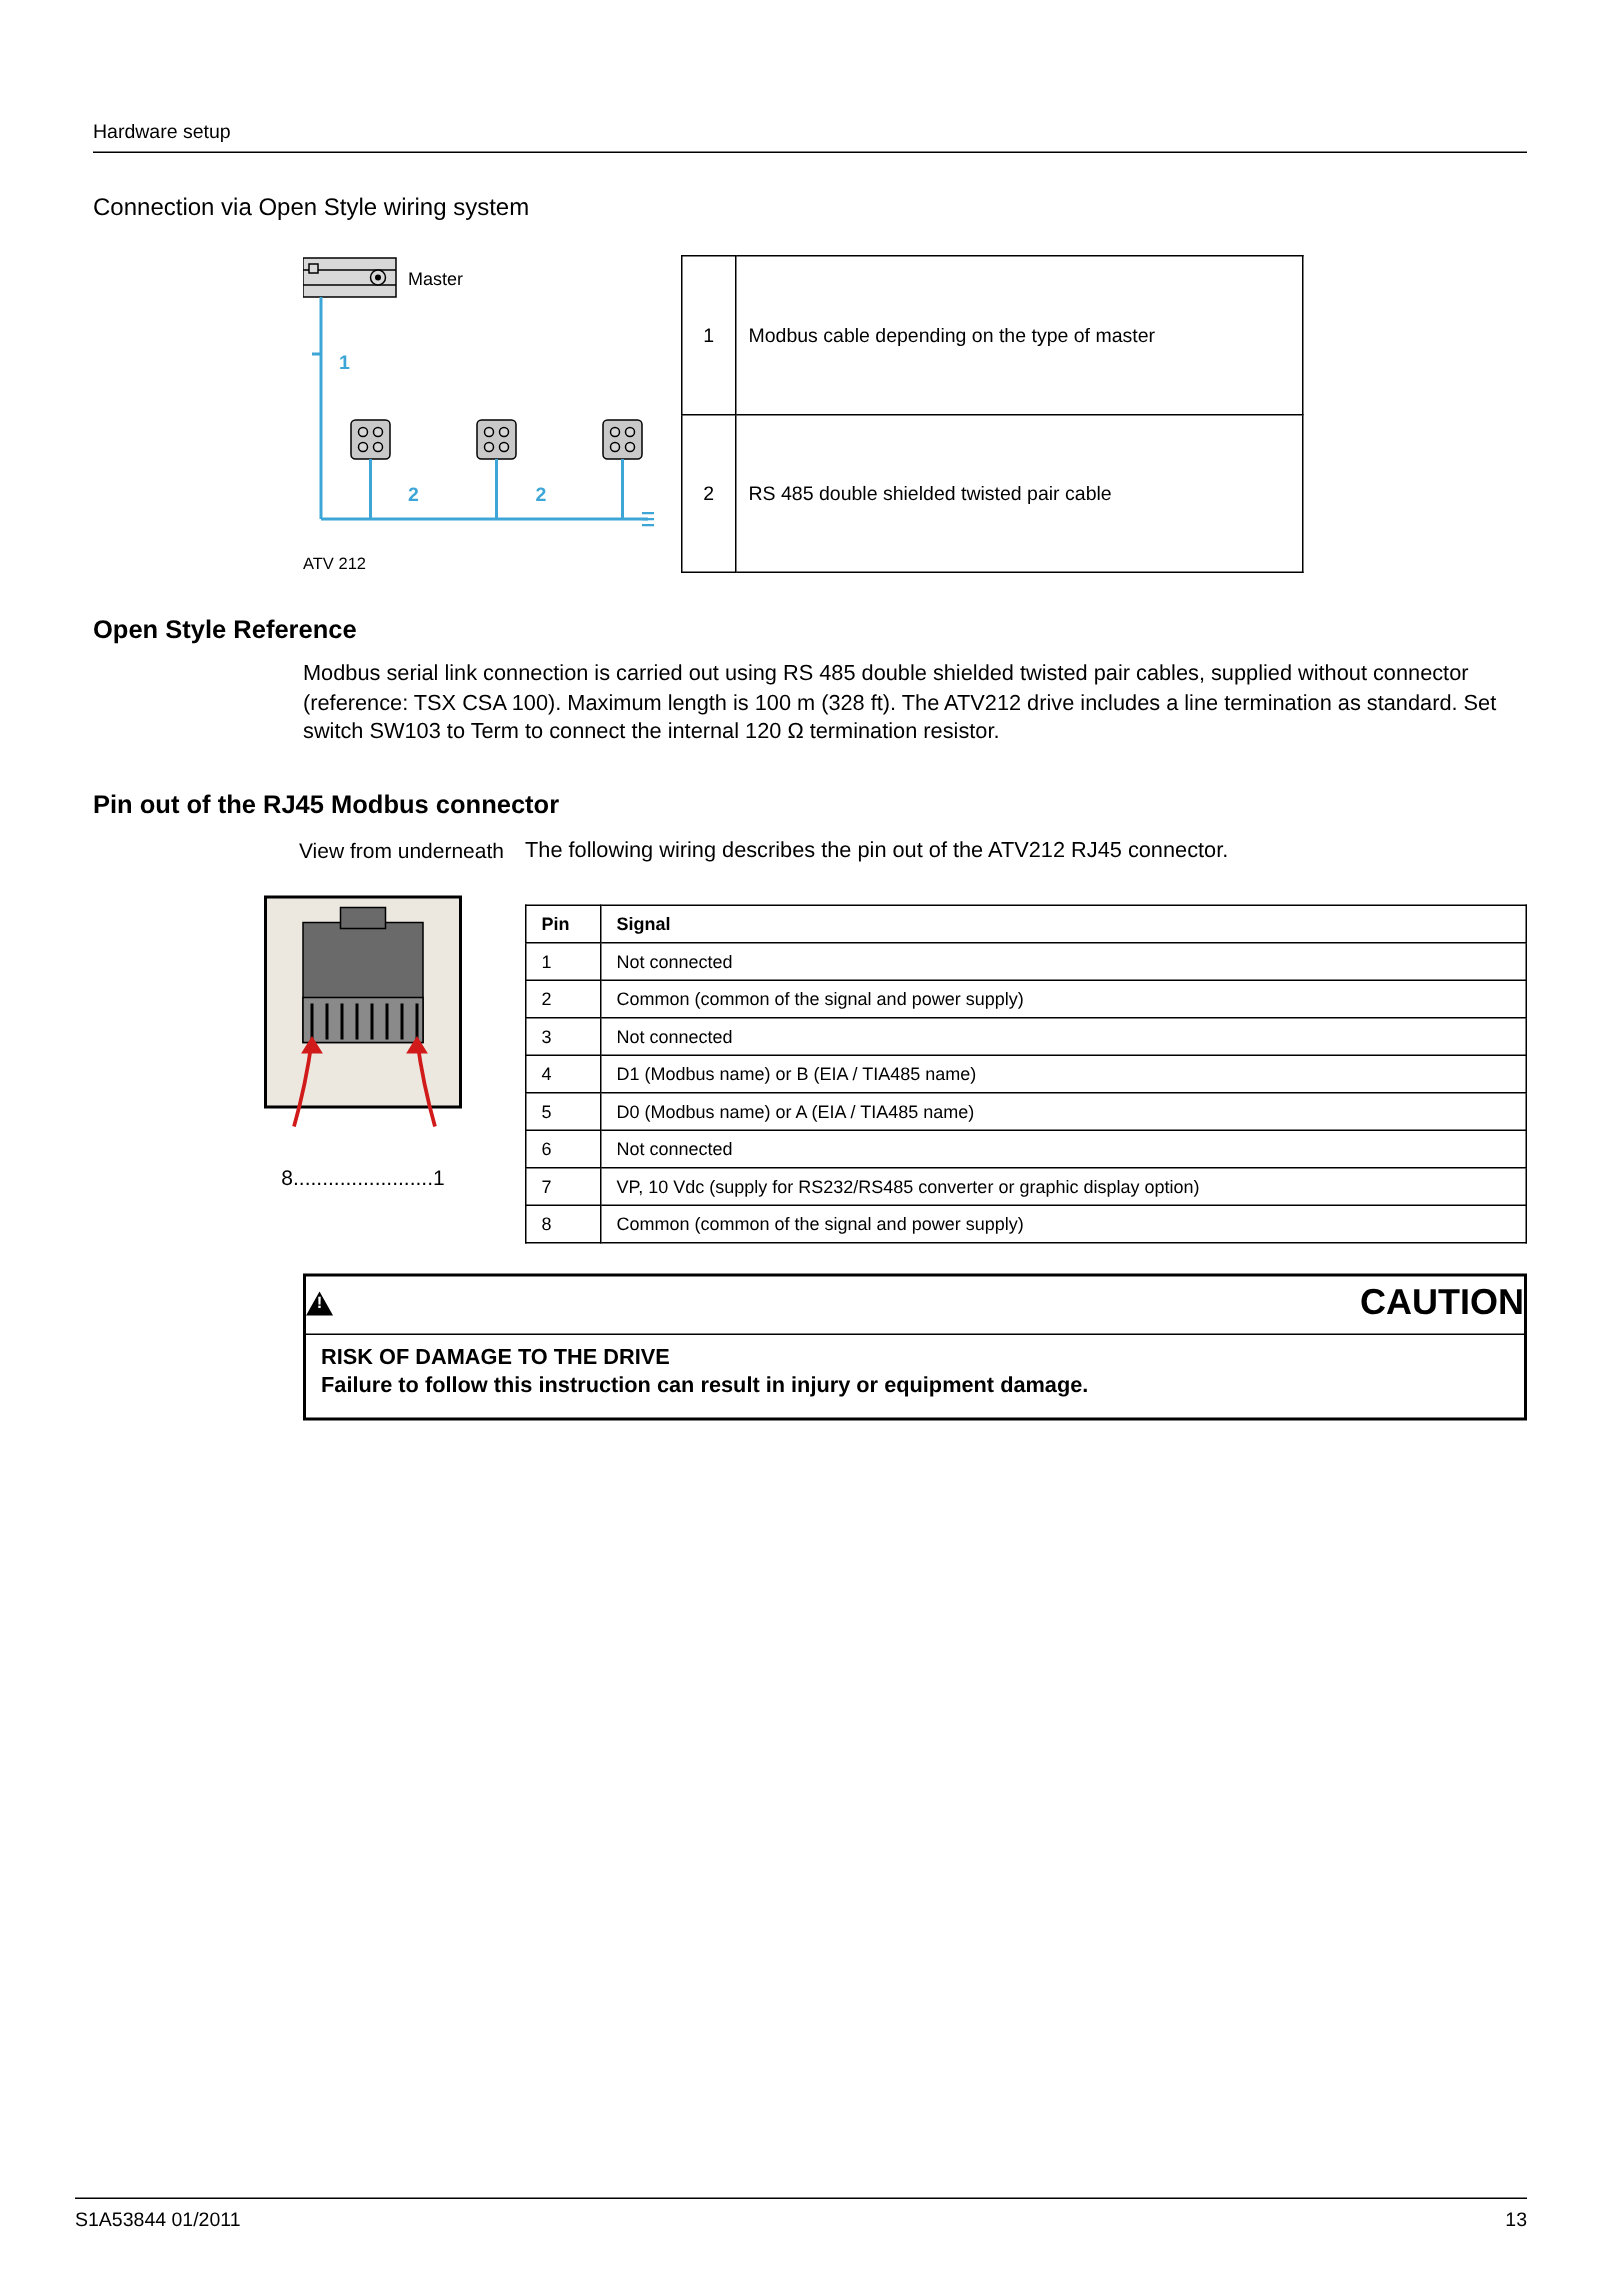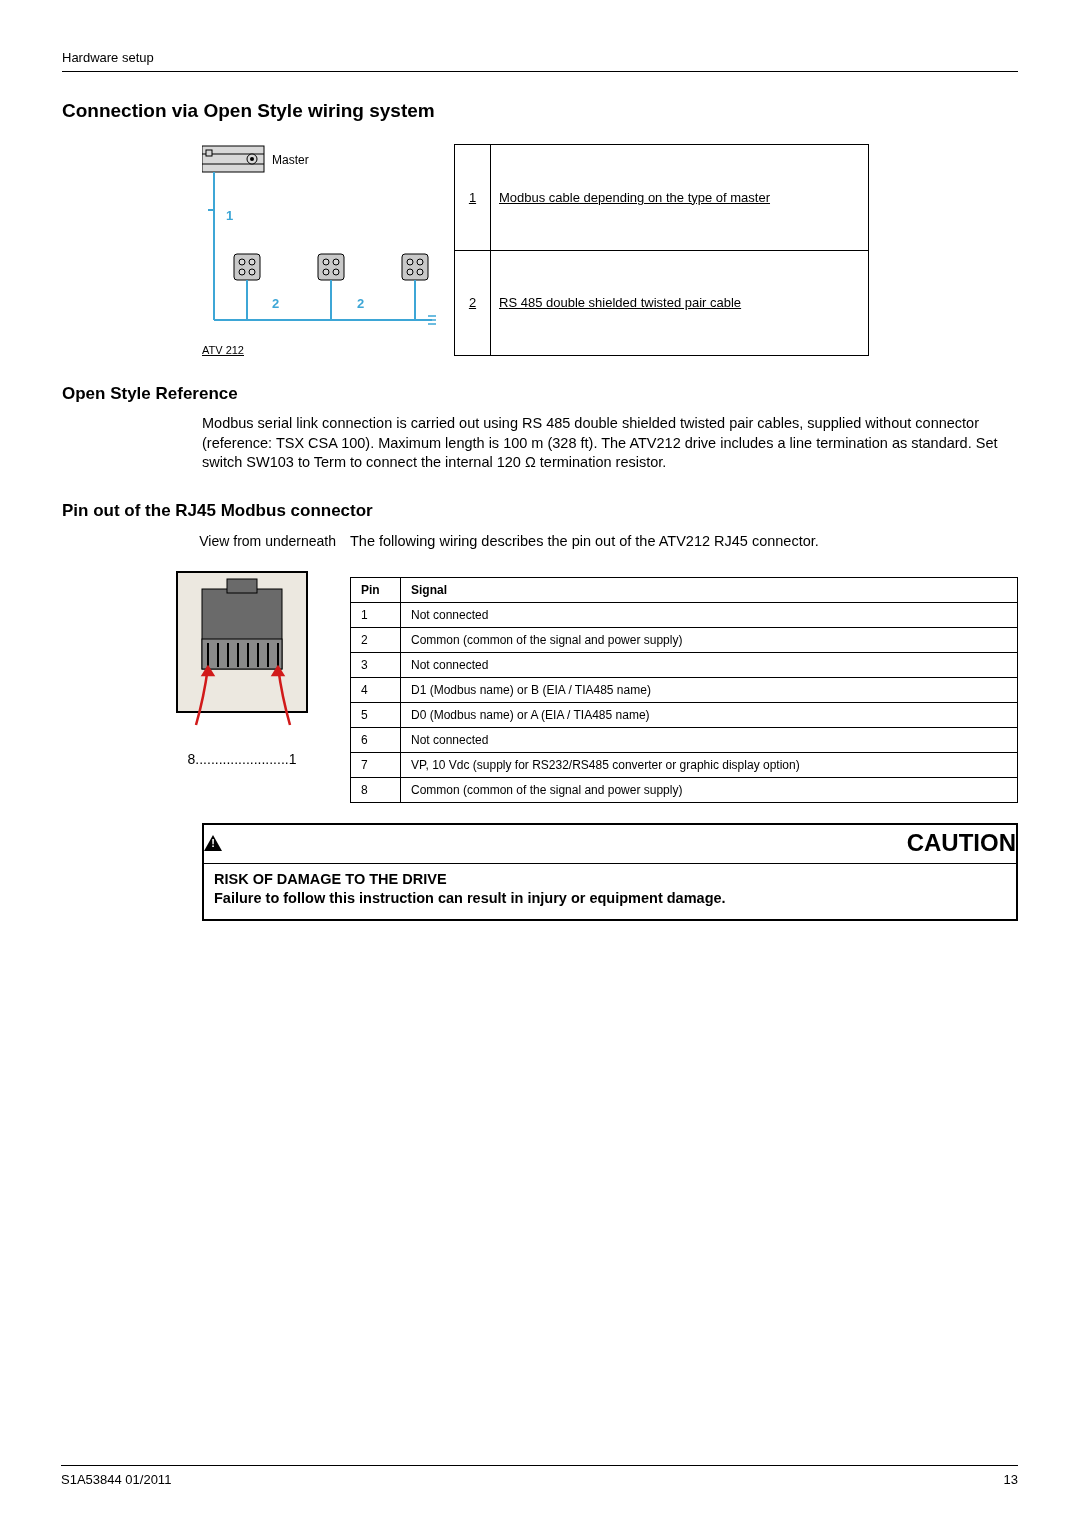--- a/index.html
+++ b/index.html
@@ -5,45 +5,44 @@
   * { box-sizing: border-box; }
   body {
     margin: 0;
     padding: 0;
     font-family: Arial, Helvetica, sans-serif;
     background: #fff;
     color: #000;
     width: 1080px;
   }
   .page {
-    padding: 50px 62px 40px 62px;
+    padding: 80px 62px 40px 62px;
     min-height: 1527px;
     position: relative;
   }
   .header-row {
     font-size: 13px;
     padding-bottom: 6px;
     border-bottom: 1px solid #000;
     margin-bottom: 28px;
   }
   h2.section {
-    font-size: 19px;
-    font-weight: bold;
+    font-size: 16px;
+    font-weight: normal;
     margin: 0 0 18px 0;
   }
   h3.subsection {
     font-size: 17px;
     font-weight: bold;
     margin: 28px 0 10px 0;
   }
   .diagram-row {
     display: flex;
     gap: 20px;
     margin-bottom: 10px;
-    text-decoration: underline;
   }
   .diagram-col { width: 372px; }
   .diagram-svg { display: block; }
   .atv-label { font-size: 11px; margin-top: 4px; padding-left: 140px; }
   .legend-table {
     border-collapse: collapse;
     width: 415px;
     font-size: 13px;
     margin-top: 4px;
   }
@@ -108,21 +107,21 @@
     align-items: center;
     justify-content: space-between;
     gap: 8px;
   }
   .caution-body { padding: 6px 10px 10px 10px; line-height: 1.35; }
   .caution-risk { font-weight: bold; }
   .caution-fail { font-weight: bold; }
   .footer {
     position: absolute;
     bottom: 40px;
-    left: 61px;
+    left: 50px;
     right: 62px;
     border-top: 1px solid #000;
     padding-top: 6px;
     font-size: 13px;
     display: flex;
     justify-content: space-between;
   }
   .warn-tri {
     display: inline-block;
     width: 0; height: 0;

